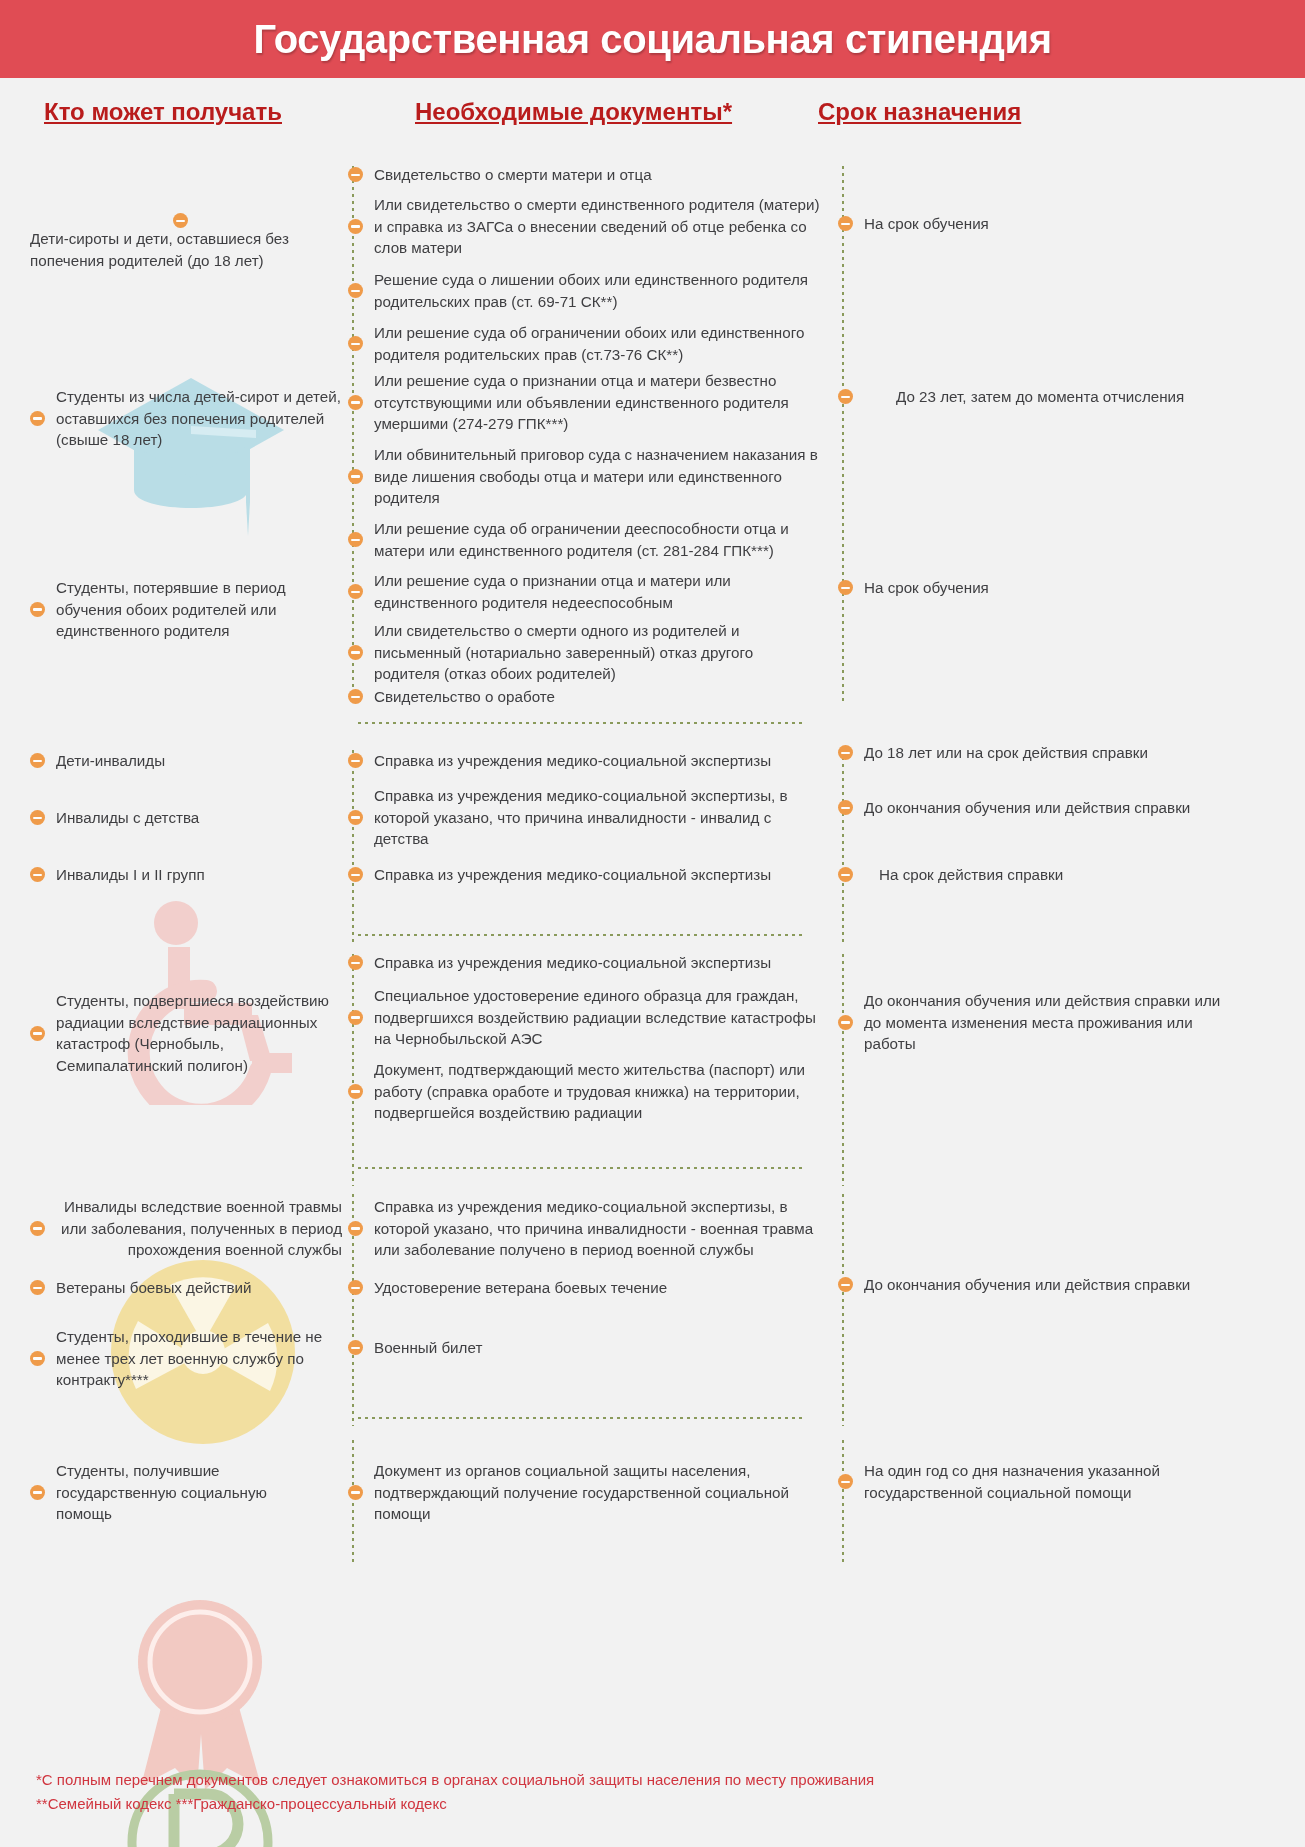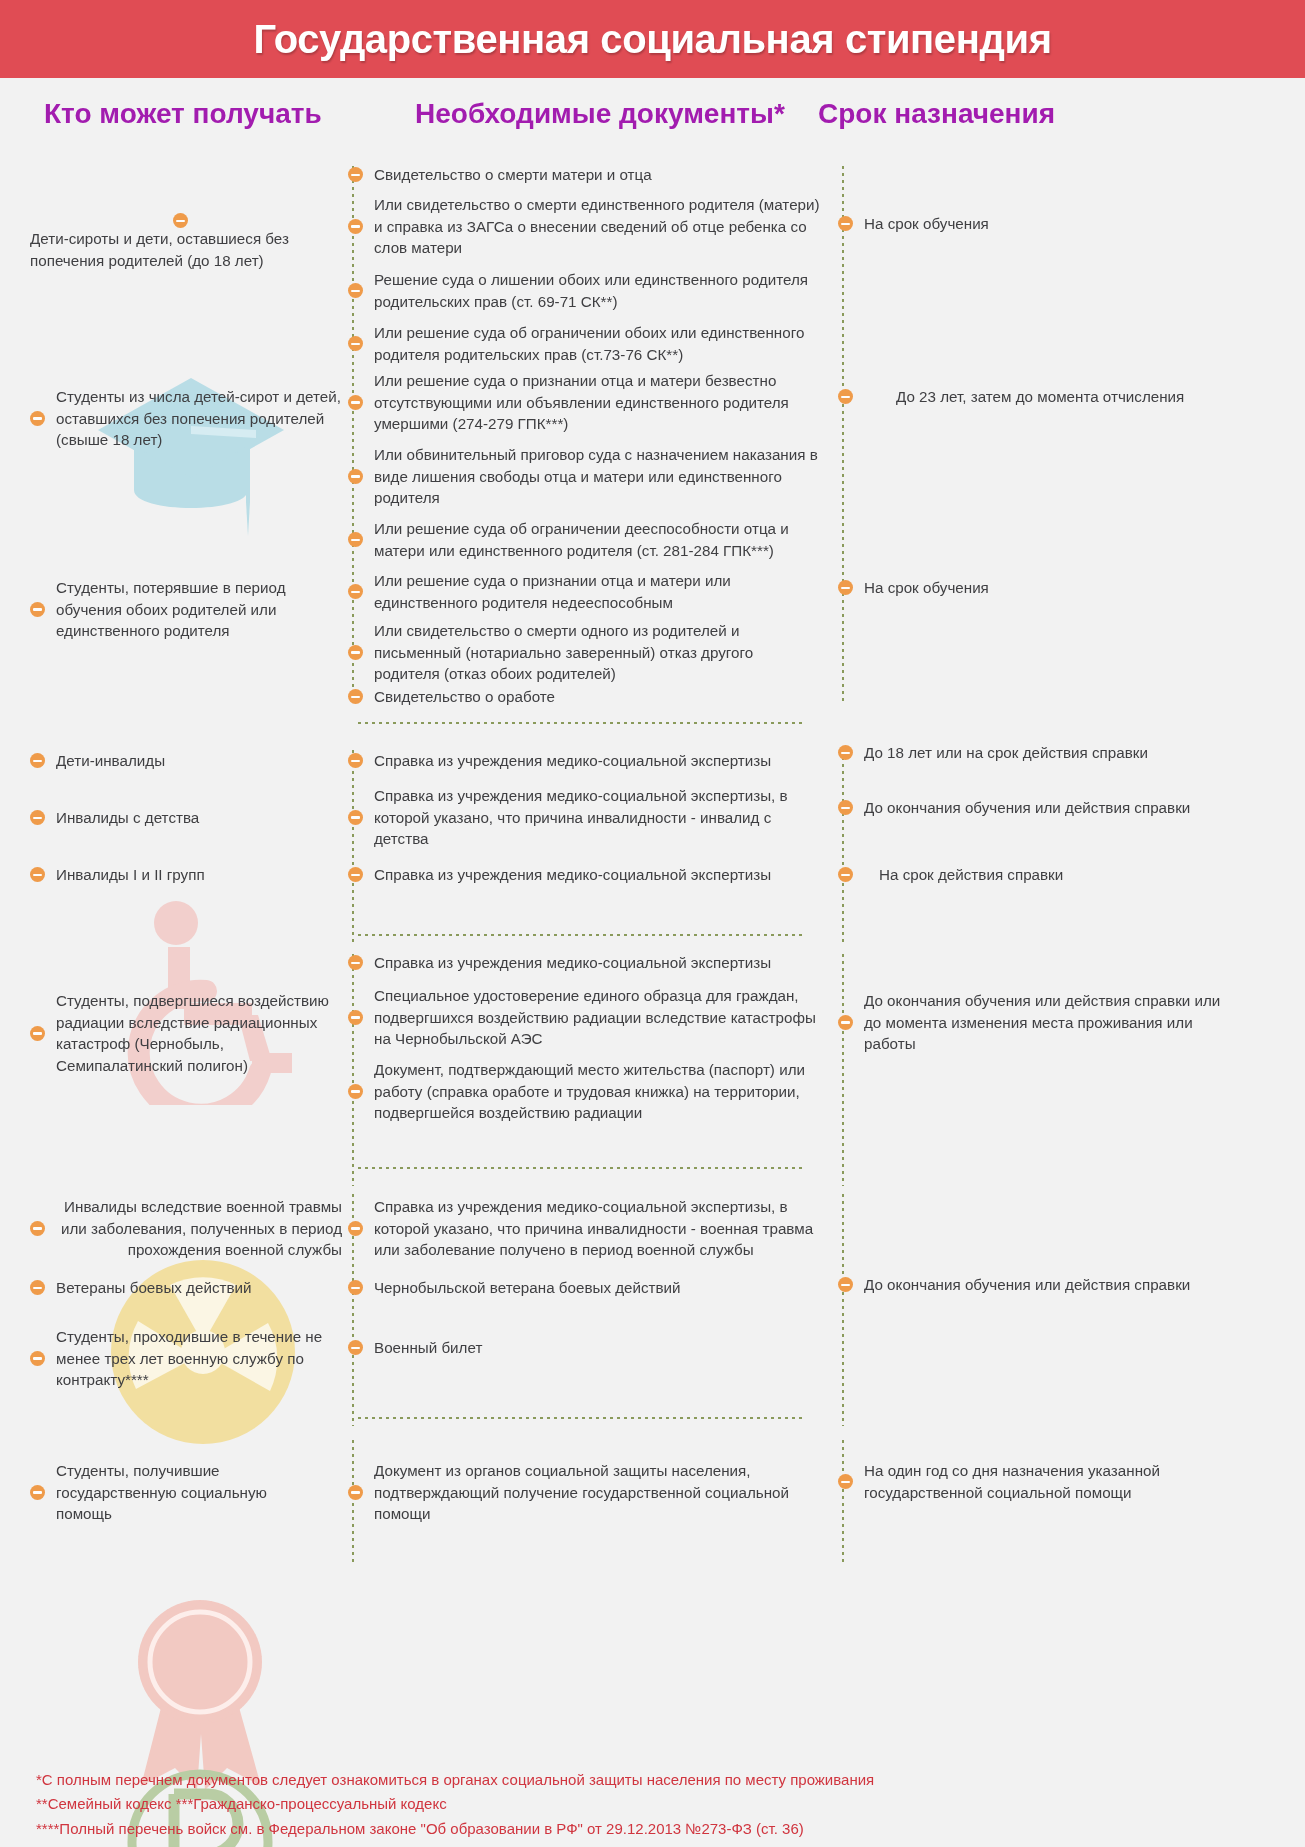--- a/index.html
+++ b/index.html
@@ -29,24 +29,25 @@
   }
 
   
   .col-heads{
     position:relative;
     height:72px;
   }
   .col-head{
     position:absolute;
     top:20px;
-    color:#a21caf;
-    font-size:28px;
+    color:#b91c1c;
+    font-size:24px;
     font-weight:bold;
     white-space:nowrap;
+    text-decoration:underline;
   }
   .ch-left   { left:44px;  }
   .ch-mid    { left:415px; }
   .ch-right  { left:818px; }
 
   
   .sheet{
     position:relative;
     width:1305px;
     height:1697px;
@@ -399,21 +400,21 @@
         </div>
       </div>
 
       <div class="col col-docs">
         <div class="entry" style="top:2px;   left:0; width:472px;">
           <span class="bullet"></span>
           <span class="txt">Справка из учреждения медико-социальной экспертизы, в которой указано, что причина инвалидности - военная травма или заболевание получено в период военной службы</span>
         </div>
         <div class="entry" style="top:83px;  left:0; width:472px;">
           <span class="bullet"></span>
-          <span class="txt">Чернобыльской ветерана боевых действий</span>
+          <span class="txt">Удостоверение ветерана боевых течение</span>
         </div>
         <div class="entry" style="top:143px; left:0; width:472px;">
           <span class="bullet"></span>
           <span class="txt">Военный билет</span>
         </div>
       </div>
 
       <div class="col col-term">
         <div class="entry" style="top:80px; left:0; width:400px;">
           <span class="bullet"></span>
@@ -449,14 +450,13 @@
       </div>
 
     </div>
   </div>
 
 </div>
 
 <div class="footnotes">
   <div class="footnote">*С полным перечнем документов следует ознакомиться в органах социальной защиты населения по месту проживания</div>
   <div class="footnote">**Семейный кодекс  ***Гражданско-процессуальный кодекс</div>
-  <div class="footnote">****Полный перечень войск см. в Федеральном законе "Об образовании в РФ" от 29.12.2013 №273-ФЗ (ст. 36)</div>
 </div>
 
 </body></html>

